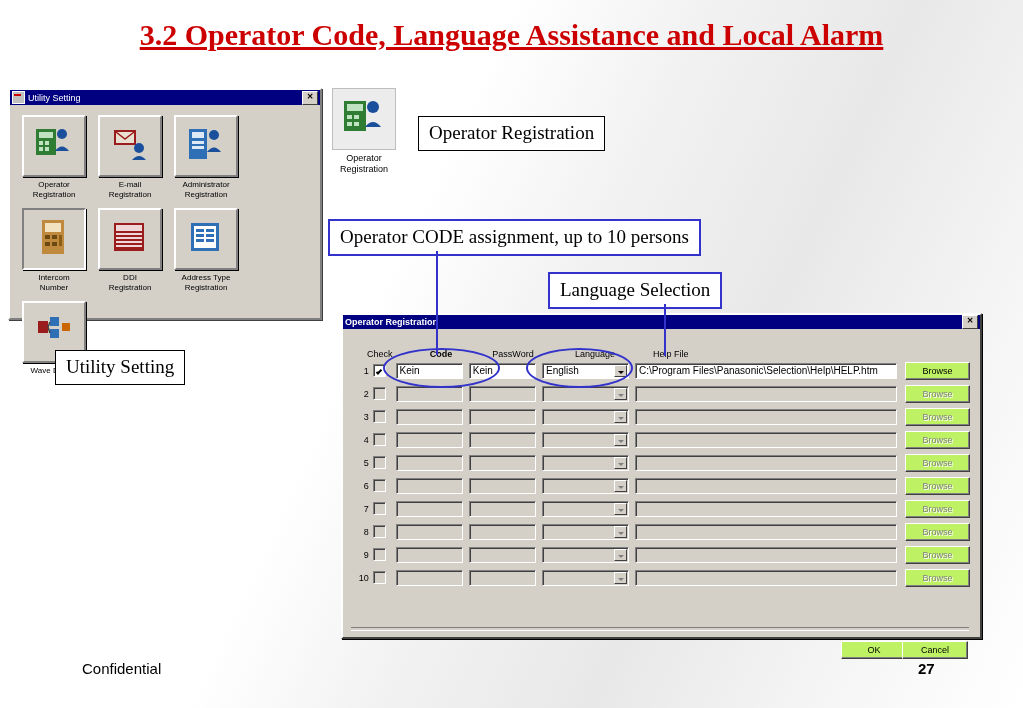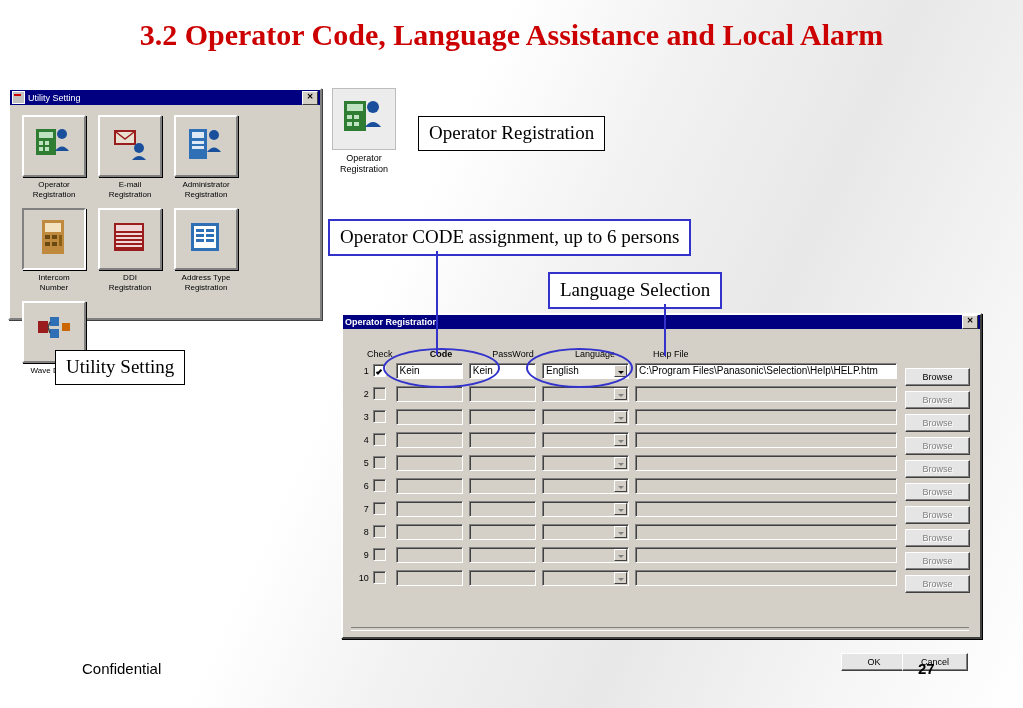--- a/index.html
+++ b/index.html
@@ -27,20 +27,21 @@
   
   #slide-title {
     top: 18px;
     left: 0;
     width: 1023px;
     text-align: center;
     font-family: "Liberation Serif", serif;
     font-weight: bold;
     font-size: 30px;
     color: #cc0000;
+    text-decoration: underline;
     letter-spacing: 0px;
   }
 
   
   #utility-window {
     left: 8px;
     top: 88px;
     width: 310px;
     height: 228px;
     background: #d4d0c8;
@@ -276,32 +277,31 @@
     content: "";
     position: absolute;
     left: 3px; top: 5px;
     border-left: 3px solid transparent;
     border-right: 3px solid transparent;
     border-top: 3px solid #000;
   }
   .lang-arrow.dis::after { border-top-color: #808080; }
 
   .btn {
-    background: #e5e5e5;
+    background: #bef264;
     border: 1px solid #ffffff;
     border-right-color: #404040;
     border-bottom-color: #404040;
     box-shadow: inset -1px -1px 0 #808080;
     font-size: 9px;
     color: #000;
     text-align: center;
     line-height: 16px;
     height: 18px;
     box-sizing: border-box;
-    margin-top: 12px;
   }
   .btn.dis { color: #808080; text-shadow: 1px 1px 0 #ffffff; }
   .btn-browse { width: 66px; }
 
   #dlg-footer {
     position: absolute;
     left: 0; bottom: 10px;
     width: 637px;
   }
   #dlg-sep {
@@ -455,21 +455,21 @@
       <rect x="5" y="23" width="5" height="4" fill="#bfe3c0"></rect>
       <rect x="12" y="23" width="5" height="4" fill="#bfe3c0"></rect>
       <circle cx="31" cy="8" r="6" fill="#1a4f9c"></circle>
       <path d="M23 28 q8 -10 16 0 z" fill="#1a4f9c"></path>
     </svg>
   </div>
   <div id="opreg-icon-label">Operator<br>Registration</div>
 </div>
 
 <div class="layer callout" id="callout-oper-reg">Operator Registration</div>
-<div class="layer callout blue" id="callout-code-assign">Operator CODE assignment, up to 6 persons</div>
+<div class="layer callout blue" id="callout-code-assign">Operator CODE assignment, up to 10 persons</div>
 <div class="layer callout blue" id="callout-language">Language Selection</div>
 <div class="layer callout" id="callout-utility">Utility Setting</div>
 
 <div class="connector" id="conn-code"></div>
 <div class="connector" id="conn-lang"></div>
 
 <div class="layer" id="opreg-dialog">
   <div id="opreg-titlebar">
     <span class="t-text">Operator Registration</span>
     <span class="win-close">✕</span>

